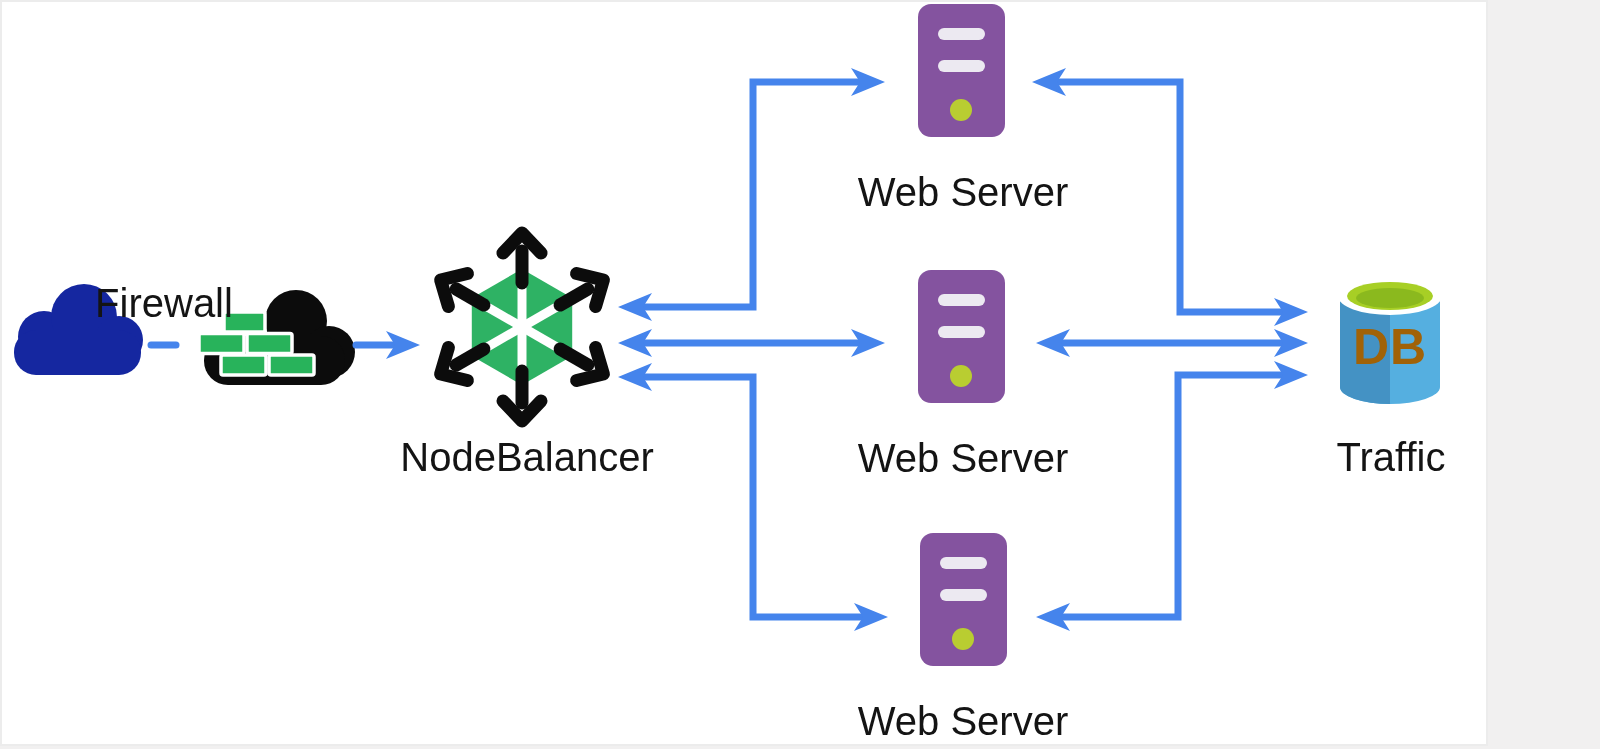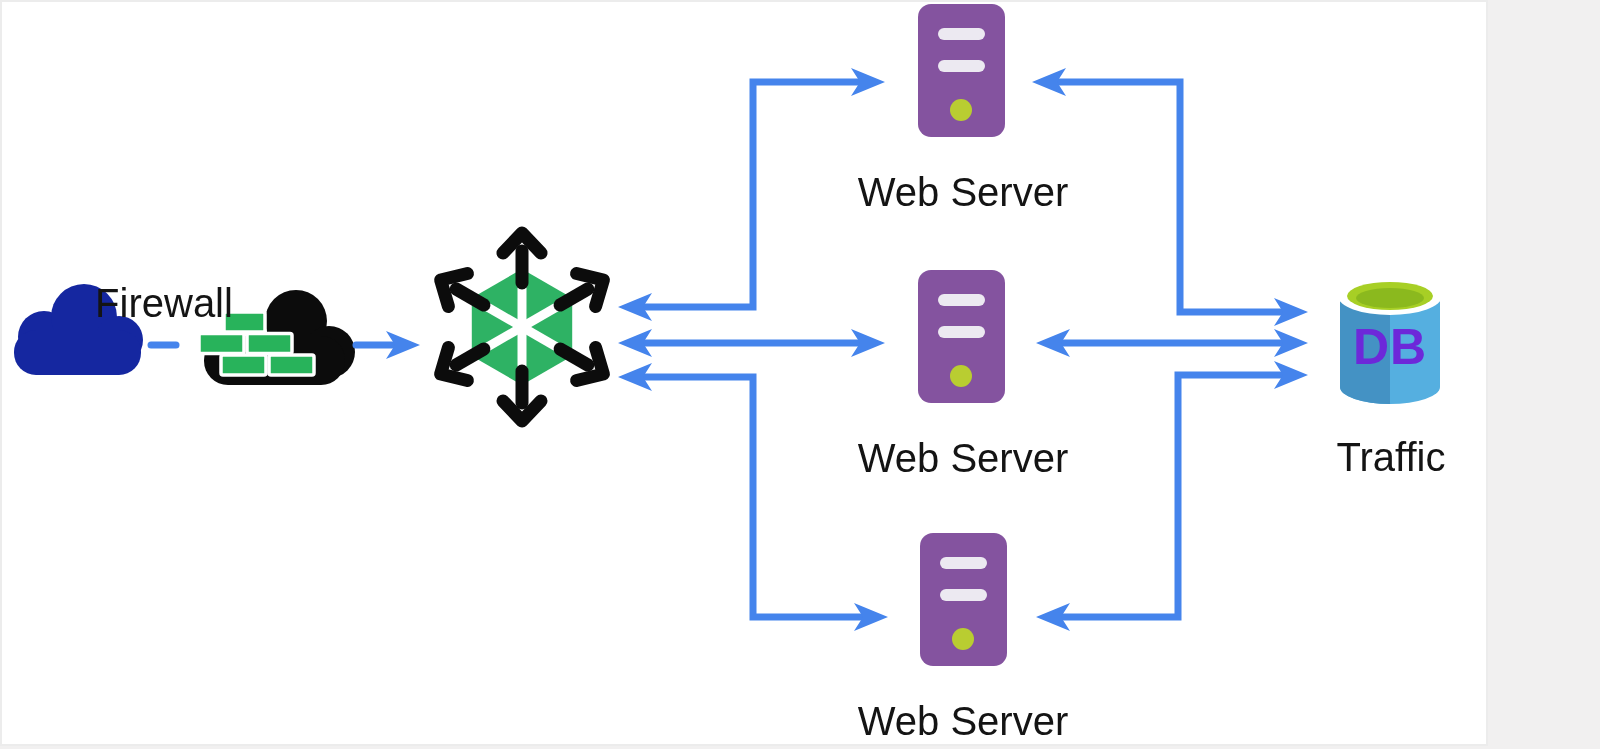--- a/index.html
+++ b/index.html
@@ -4,21 +4,21 @@
 <style>
   html,body{margin:0;padding:0;background:#e9e9e9;}
   .stage{position:relative;width:1600px;height:749px;background:#f1f0f0;overflow:hidden;
          font-family:"Liberation Sans",sans-serif;}
   .panel{position:absolute;left:0;top:0;width:1488px;height:746px;background:#ffffff;
          border:2px solid #ececec;box-sizing:border-box;}
   .side-band{position:absolute;left:1490px;top:0;width:110px;height:749px;background:#f1f0f0;}
   svg.diagram{position:absolute;left:0;top:0;width:1600px;height:749px;}
   .label{position:absolute;transform:translateX(-50%);white-space:nowrap;
          font-size:40px;color:#141414;line-height:1.1;}
-  .db-badge{font-size:50px;font-weight:bold;color:#6d28d9;letter-spacing:1px;line-height:1;}
+  .db-badge{font-size:50px;font-weight:bold;color:#a16207;letter-spacing:1px;line-height:1;}
   
   .navy{fill:var(--traffic_cloud,#1527a0);}
   .blk{fill:var(--firewall_black,#0c0c0c);}
   .brick{fill:var(--brick_green,#28b35b);stroke:#ffffff;stroke-width:3.5;}
   .nb-green{fill:var(--balancer_green,#2eb264);}
   .nb-spoke line{stroke:#ffffff;stroke-width:9;stroke-linecap:butt;}
   .nb-blk{stroke:var(--firewall_black,#0c0c0c);stroke-width:13;fill:none;
           stroke-linecap:round;stroke-linejoin:round;}
   .srv{fill:var(--server_purple,#84539f);}
   .srv-bar{fill:var(--server_bar,#ece9f1);}
@@ -157,18 +157,19 @@
     <g>
       <path class="db-light" d="M1340,296 L1340,387 A50,17 0 0 0 1440,387 L1440,296 Z"></path>
       <path class="db-dark" d="M1340,296 L1340,387 A50,17 0 0 0 1390,404 L1390,296 Z"></path>
       <ellipse class="db-rim" cx="1390" cy="296" rx="52" ry="19"></ellipse>
       <ellipse class="db-top" cx="1390" cy="296" rx="43" ry="14"></ellipse>
       <ellipse class="db-top-inner" cx="1390" cy="298" rx="34" ry="10"></ellipse>
     </g>
   </svg>
 
   <div class="label" style="left:164px;top:281px">Firewall</div>
+  <div class="label" style="left:527px;top:435px">NodeBalancer</div>
   <div class="label" style="left:963px;top:170px">Web Server</div>
   <div class="label" style="left:963px;top:436px">Web Server</div>
   <div class="label" style="left:963px;top:699px">Web Server</div>
   <div class="label" style="left:1391px;top:435px">Traffic</div>
   <div class="label db-badge" style="left:1390px;top:322px">DB</div>
 </div>
 
 </body></html>

